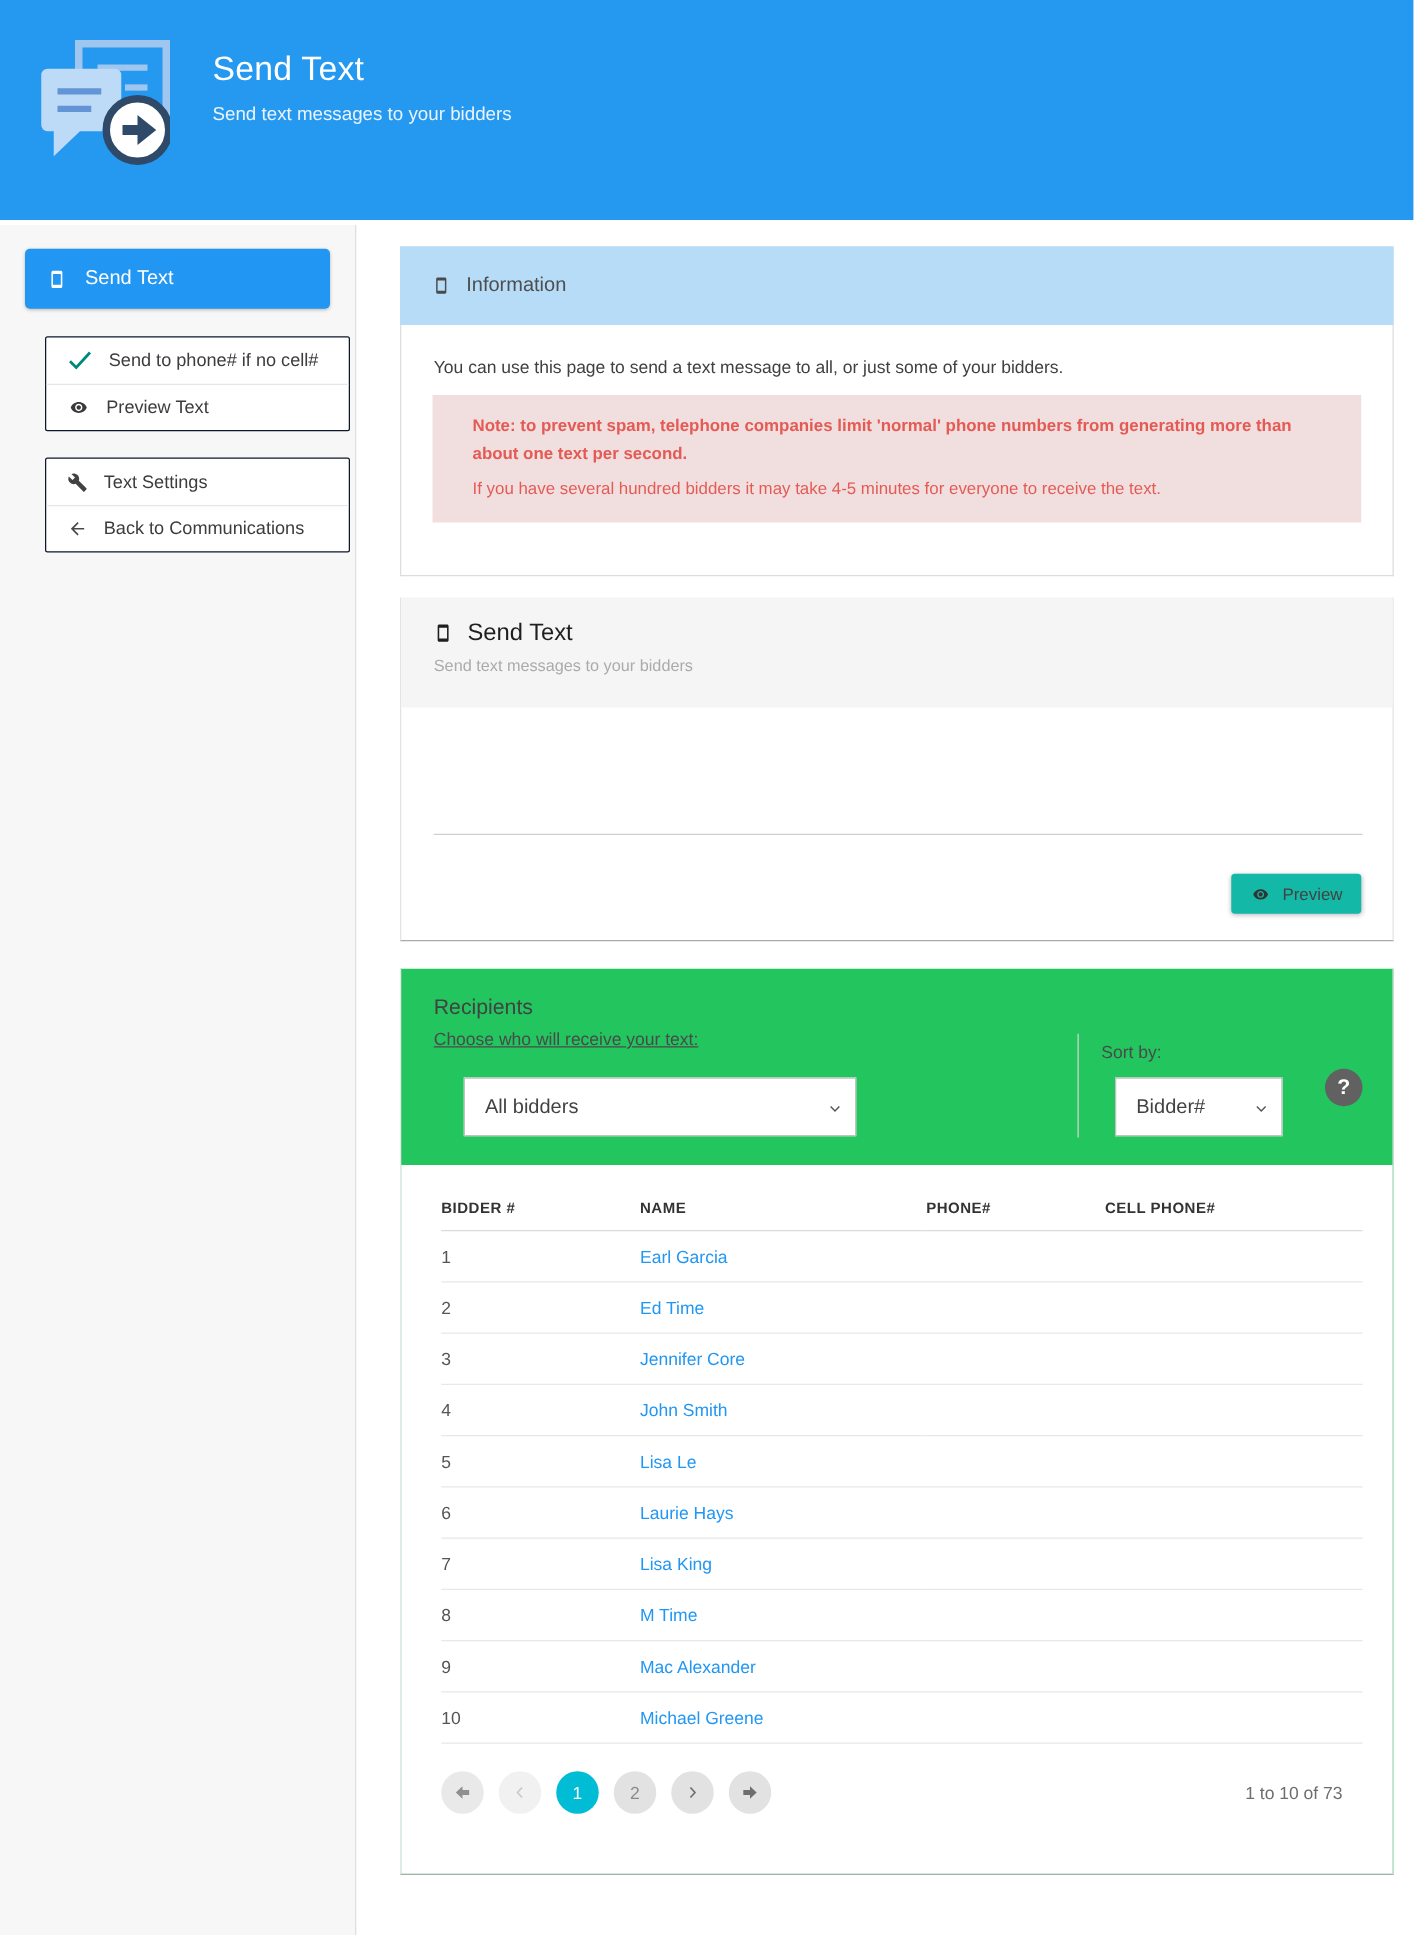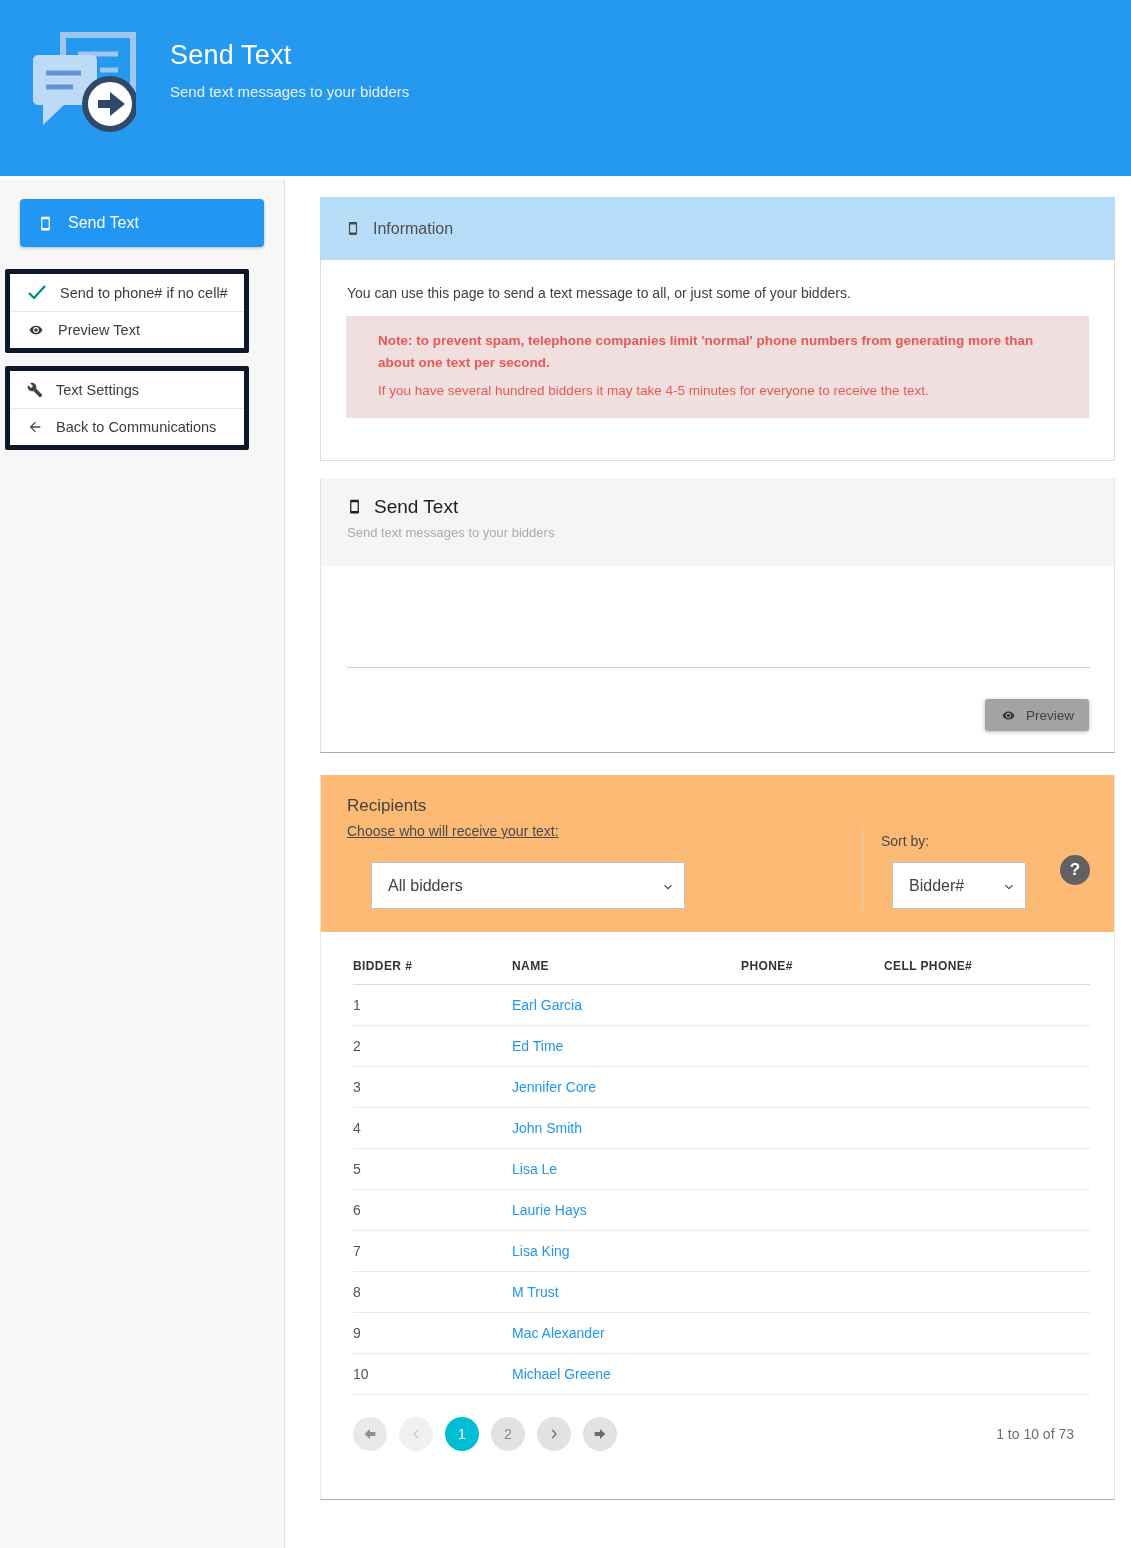--- a/index.html
+++ b/index.html
@@ -11,21 +11,21 @@
   .app-header { position:absolute; left:0; top:0; width:1131px; height:176px; background:#2598F0; }
   .app-header .big-icon { position:absolute; left:28px; top:28px; }
   .app-header h1 { position:absolute; left:170px; top:40px; font-size:27px; font-weight:400; color:#ffffff; letter-spacing:.2px; }
   .app-header .sub { position:absolute; left:170px; top:83px; font-size:15px; color:#EAF4FD; }
 
   
   .sidebar { position:absolute; left:0; top:180px; width:285px; height:1368px; background:#F7F7F7; border-right:1px solid #E0E0E0; }
   .side-btn { position:absolute; left:20px; top:19px; width:244px; height:48px; background:#2196F3; border-radius:4px;
               display:flex; align-items:center; padding-left:18px; gap:15px; box-shadow:0 1px 3px rgba(0,0,0,.25); cursor:pointer; }
   .side-btn span { color:#ffffff; font-size:16px; }
-  .side-card { position:absolute; left:5px; width:244px; background:#ffffff; border:5px solid #0f172a; border-radius:2px; }
+  .side-card { position:absolute; left:36px; width:244px; background:#ffffff; border:1px solid #0f172a; border-radius:2px; }
   .side-card.c1 { top:89px; }
   .side-card.c2 { top:186px; }
   .side-row { height:37px; display:flex; align-items:center; padding-left:17px; gap:13px; cursor:pointer; }
   .side-row + .side-row { border-top:1px solid #E6E6E6; }
   .side-row span { font-size:14.5px; color:#3C3C3C; }
 
   
   .panel { position:absolute; left:320px; width:795px; }
 
   
@@ -40,26 +40,26 @@
 
   
   .compose-card { top:478px; height:275px; background:#ffffff; border-left:1px solid #E3E3E3; border-right:1px solid #E3E3E3; border-bottom:1px solid #A9A9A9; }
   .compose-head { height:88px; background:#F5F5F5; padding:17px 26px 0 26px; }
   .compose-title { display:flex; align-items:center; gap:12px; }
   .compose-title span { font-size:19px; color:#1F1F1F; font-weight:500; }
   .compose-sub { margin-top:7px; font-size:13px; color:#ABABAB; }
   .compose-body { position:relative; height:186px; }
   .compose-body textarea { position:absolute; left:26px; top:8px; width:743px; height:94px; border:none; border-bottom:1px solid #CFCFCF;
                            resize:none; outline:none; font-family:"Liberation Sans", sans-serif; font-size:14px; color:#424242; background:transparent; }
-  .preview-btn { position:absolute; right:25px; bottom:21px; height:32px; padding:0 15px; background:#a3a3a3; border:none; border-radius:3px;
+  .preview-btn { position:absolute; right:25px; bottom:21px; height:32px; padding:0 15px; background:#14b8a6; border:none; border-radius:3px;
                  box-shadow:0 1px 4px rgba(0,0,0,.28); display:flex; align-items:center; gap:9px; cursor:pointer; }
   .preview-btn span { font-size:13.5px; color:#424242; font-family:"Liberation Sans", sans-serif; }
 
   
-  .recipients-card { top:775px; height:725px; background:#fdba74; border-left:1px solid #E6E6E6; border-right:1px solid #E6E6E6; border-bottom:1px solid #ABABAB; }
+  .recipients-card { top:775px; height:725px; background:#22c55e; border-left:1px solid #E6E6E6; border-right:1px solid #E6E6E6; border-bottom:1px solid #ABABAB; }
   .rec-top { position:relative; height:157px; }
   .rec-title { position:absolute; left:26px; top:21px; font-size:17px; color:#424242; }
   .rec-choose-label { position:absolute; left:26px; top:48px; font-size:14px; color:#4A4A4A;text-decoration:underline; }
   .sel { position:absolute; height:47px; background:#ffffff; border:1px solid #C2C2C2; display:flex; align-items:center;
          padding:0 30px 0 16px; cursor:pointer; }
   .sel span { font-size:16px; color:#424242; }
   .sel svg { position:absolute; right:9px; top:17px; }
   .sel1 { left:50px; top:87px; width:314px; }
   .sel2 { left:571px; top:87px; width:134px; }
   .v-divider { position:absolute; left:541px; top:52px; width:1px; height:83px; background:#D4D4D4; }
@@ -260,21 +260,21 @@
             <td></td>
           </tr>
           <tr>
             <td class="bid-num">7</td>
             <td class="bid-name"><a>Lisa King</a></td>
             <td></td>
             <td></td>
           </tr>
           <tr>
             <td class="bid-num">8</td>
-            <td class="bid-name"><a>M Trust</a></td>
+            <td class="bid-name"><a>M Time</a></td>
             <td></td>
             <td></td>
           </tr>
           <tr>
             <td class="bid-num">9</td>
             <td class="bid-name"><a>Mac Alexander</a></td>
             <td></td>
             <td></td>
           </tr>
           <tr>

